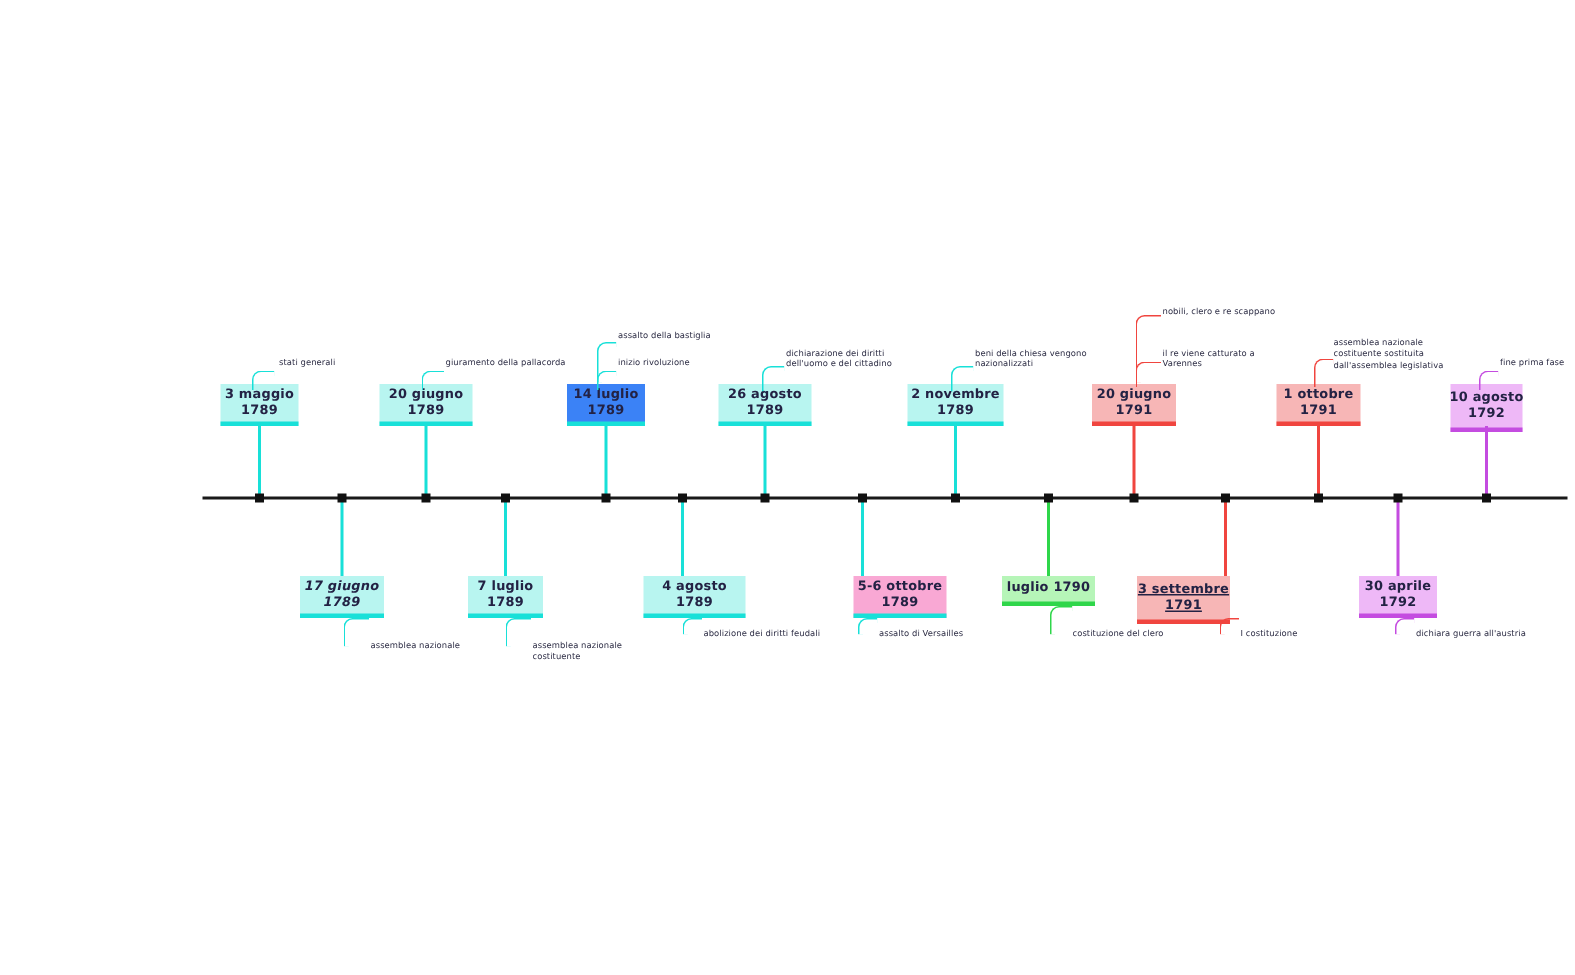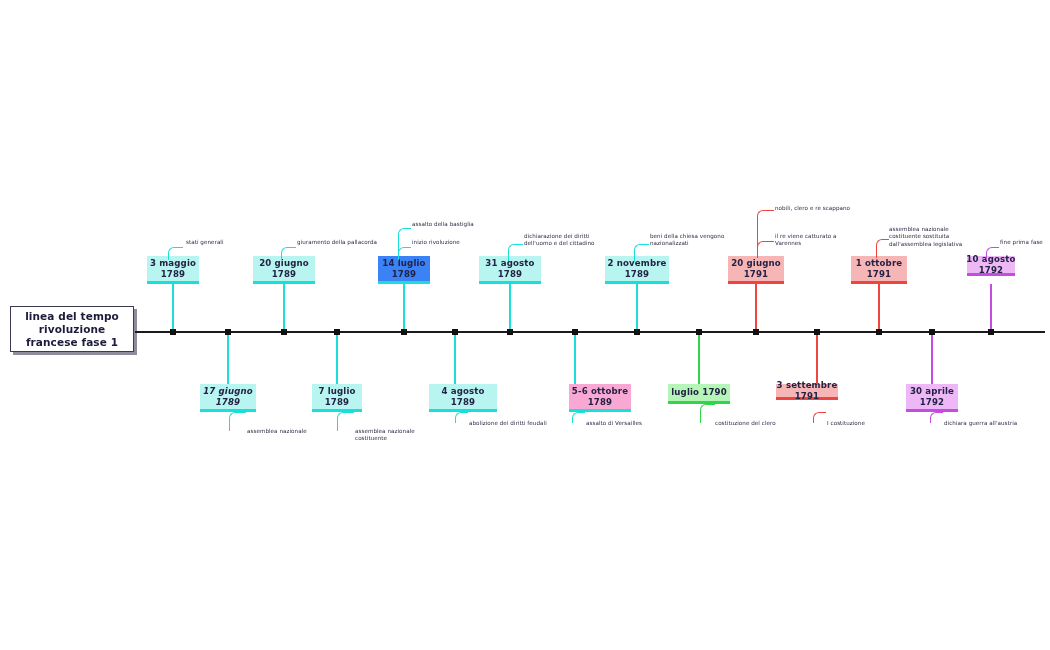--- a/index.html
+++ b/index.html
@@ -97,25 +97,20 @@
     color: #2c2c44;
     letter-spacing: .05px;
     white-space: pre-line;
   }
 </style>
 </head>
 <body>
 
 <div id="canvas">
 
-  <div class="root-box">
-    <div class="root-text">linea del tempo
-rivoluzione francese
-fase 1</div>
-  </div>
 
   <div class="axis-line"></div>
 
   <div id="layer-above">
       <div class="event-box" style="left: 147px; top: 256px; width: 52px; height: 28px; background: rgb(184, 245, 240); border-bottom: 3px solid rgb(24, 224, 216);">
         <div class="d1">3 maggio</div>
         <div class="d2">1789</div>
       </div>
       <div class="stem" style="left: 172px; background: rgb(24, 224, 216); top: 284px; height: 48px;"></div>
       <div class="leader" style="left: 168px; top: 247px; width: 14px; height: 12px; border-left: 1px solid rgb(24, 224, 216); border-top: 1px solid rgb(24, 224, 216); border-top-left-radius: 6px;"></div>
@@ -130,21 +125,21 @@
       <div class="event-box" style="left: 378px; top: 256px; width: 52px; height: 28px; background: #3b82f6; border-bottom: 3px solid rgb(24, 224, 216);">
         <div class="d1">14 luglio</div>
         <div class="d2">1789</div>
       </div>
       <div class="stem" style="left: 403px; background: rgb(24, 224, 216); top: 284px; height: 48px;"></div>
       <div class="leader" style="left: 398px; top: 228px; width: 12px; height: 26px; border-left: 1px solid rgb(24, 224, 216); border-top: 1px solid rgb(24, 224, 216); border-top-left-radius: 6px;"></div>
       <div class="annot" style="left: 412px; top: 221px; width: 80px;">assalto della bastiglia</div>
       <div class="leader" style="left: 398px; top: 247px; width: 12px; height: 12px; border-left: 1px solid rgb(24, 224, 216); border-top: 1px solid rgb(24, 224, 216); border-top-left-radius: 6px;"></div>
       <div class="annot" style="left: 412px; top: 239px; width: 80px;">inizio rivoluzione</div>
       <div class="event-box" style="left: 479px; top: 256px; width: 62px; height: 28px; background: rgb(184, 245, 240); border-bottom: 3px solid rgb(24, 224, 216);">
-        <div class="d1">31 agosto</div>
+        <div class="d1">26 agosto</div>
         <div class="d2">1789</div>
       </div>
       <div class="stem" style="left: 509px; background: rgb(24, 224, 216); top: 284px; height: 48px;"></div>
       <div class="leader" style="left: 508px; top: 244px; width: 14px; height: 16px; border-left: 1px solid rgb(24, 224, 216); border-top: 1px solid rgb(24, 224, 216); border-top-left-radius: 6px;"></div>
       <div class="annot" style="left: 524px; top: 233px; width: 95px;">dichiarazione dei diritti
 dell'uomo e del cittadino</div>
       <div class="event-box" style="left: 605px; top: 256px; width: 64px; height: 28px; background: rgb(184, 245, 240); border-bottom: 3px solid rgb(24, 224, 216);">
         <div class="d1">2 novembre</div>
         <div class="d2">1789</div>
       </div>
@@ -164,21 +159,21 @@
 Varennes</div>
       <div class="event-box" style="left: 851px; top: 256px; width: 56px; height: 28px; background: rgb(247, 182, 182); border-bottom: 3px solid rgb(240, 69, 63);">
         <div class="d1">1 ottobre</div>
         <div class="d2">1791</div>
       </div>
       <div class="stem" style="left: 878px; background: rgb(240, 69, 63); top: 284px; height: 48px;"></div>
       <div class="leader" style="left: 876px; top: 239px; width: 12px; height: 18px; border-left: 1px solid rgb(240, 69, 63); border-top: 1px solid rgb(240, 69, 63); border-top-left-radius: 6px;"></div>
       <div class="annot" style="left: 889px; top: 226px; width: 95px;">assemblea nazionale
 costituente sostituita
 dall'assemblea legislativa</div>
-      <div class="event-box" style="left: 967px; top: 256px; width: 48px; height: 20px; background: rgb(238, 184, 247); border-bottom: 3px solid rgb(196, 76, 224); text-align: right;">
+      <div class="event-box" style="left: 967px; top: 256px; width: 48px; height: 32px; background: rgb(238, 184, 247); border-bottom: 3px solid rgb(196, 76, 224); text-align: right;">
         <div class="d1">10 agosto</div>
         <div class="d2">1792</div>
       </div>
       <div class="stem" style="left: 990px; background: rgb(196, 76, 224); top: 284px; height: 48px;"></div>
       <div class="leader" style="left: 986px; top: 247px; width: 12px; height: 12px; border-left: 1px solid rgb(196, 76, 224); border-top: 1px solid rgb(196, 76, 224); border-top-left-radius: 6px;"></div>
       <div class="annot" style="left: 1000px; top: 239px; width: 70px;">fine prima fase</div>
     </div>
   <div id="layer-below">
       <div class="event-box" style="left: 200px; top: 384px; width: 56px; height: 28px; background: rgb(184, 245, 240); border-bottom: 3px solid rgb(24, 224, 216); font-style: italic;">
         <div class="d1">17 giugno</div>
@@ -208,21 +203,21 @@
       </div>
       <div class="stem" style="left: 574px; background: rgb(24, 224, 216); top: 332px; height: 52px;"></div>
       <div class="leader" style="left: 572px; top: 412px; width: 12px; height: 10px; border-left: 1px solid rgb(24, 224, 216); border-top: 1px solid rgb(24, 224, 216); border-top-left-radius: 6px;"></div>
       <div class="annot" style="left: 586px; top: 420px; width: 90px;">assalto di Versailles</div>
       <div class="event-box" style="left: 668px; top: 384px; width: 62px; height: 20px; background: rgb(182, 245, 184); border-bottom: 3px solid rgb(47, 214, 74);">
         <div class="d1">luglio 1790</div>
       </div>
       <div class="stem" style="left: 698px; background: rgb(47, 214, 74); top: 332px; height: 52px;"></div>
       <div class="leader" style="left: 700px; top: 404px; width: 14px; height: 18px; border-left: 1px solid rgb(47, 214, 74); border-top: 1px solid rgb(47, 214, 74); border-top-left-radius: 6px;"></div>
       <div class="annot" style="left: 715px; top: 420px; width: 90px;">costituzione del clero</div>
-      <div class="event-box" style="left: 776px; top: 384px; width: 62px; height: 16px; background: rgb(247, 182, 182); border-bottom: 3px solid rgb(240, 69, 63);">
+      <div class="event-box" style="left: 758px; top: 384px; width: 62px; height: 32px; background: rgb(247, 182, 182); border-bottom: 3px solid rgb(240, 69, 63); text-decoration: underline;">
         <div class="d1">3 settembre</div>
         <div class="d2">1791</div>
       </div>
       <div class="stem" style="left: 816px; background: rgb(240, 69, 63); top: 332px; height: 52px;"></div>
       <div class="leader" style="left: 813px; top: 412px; width: 12px; height: 10px; border-left: 1px solid rgb(240, 69, 63); border-top: 1px solid rgb(240, 69, 63); border-top-left-radius: 6px;"></div>
       <div class="annot" style="left: 827px; top: 420px; width: 80px;">I costituzione</div>
       <div class="event-box" style="left: 906px; top: 384px; width: 52px; height: 28px; background: rgb(238, 184, 247); border-bottom: 3px solid rgb(196, 76, 224);">
         <div class="d1">30 aprile</div>
         <div class="d2">1792</div>
       </div>

